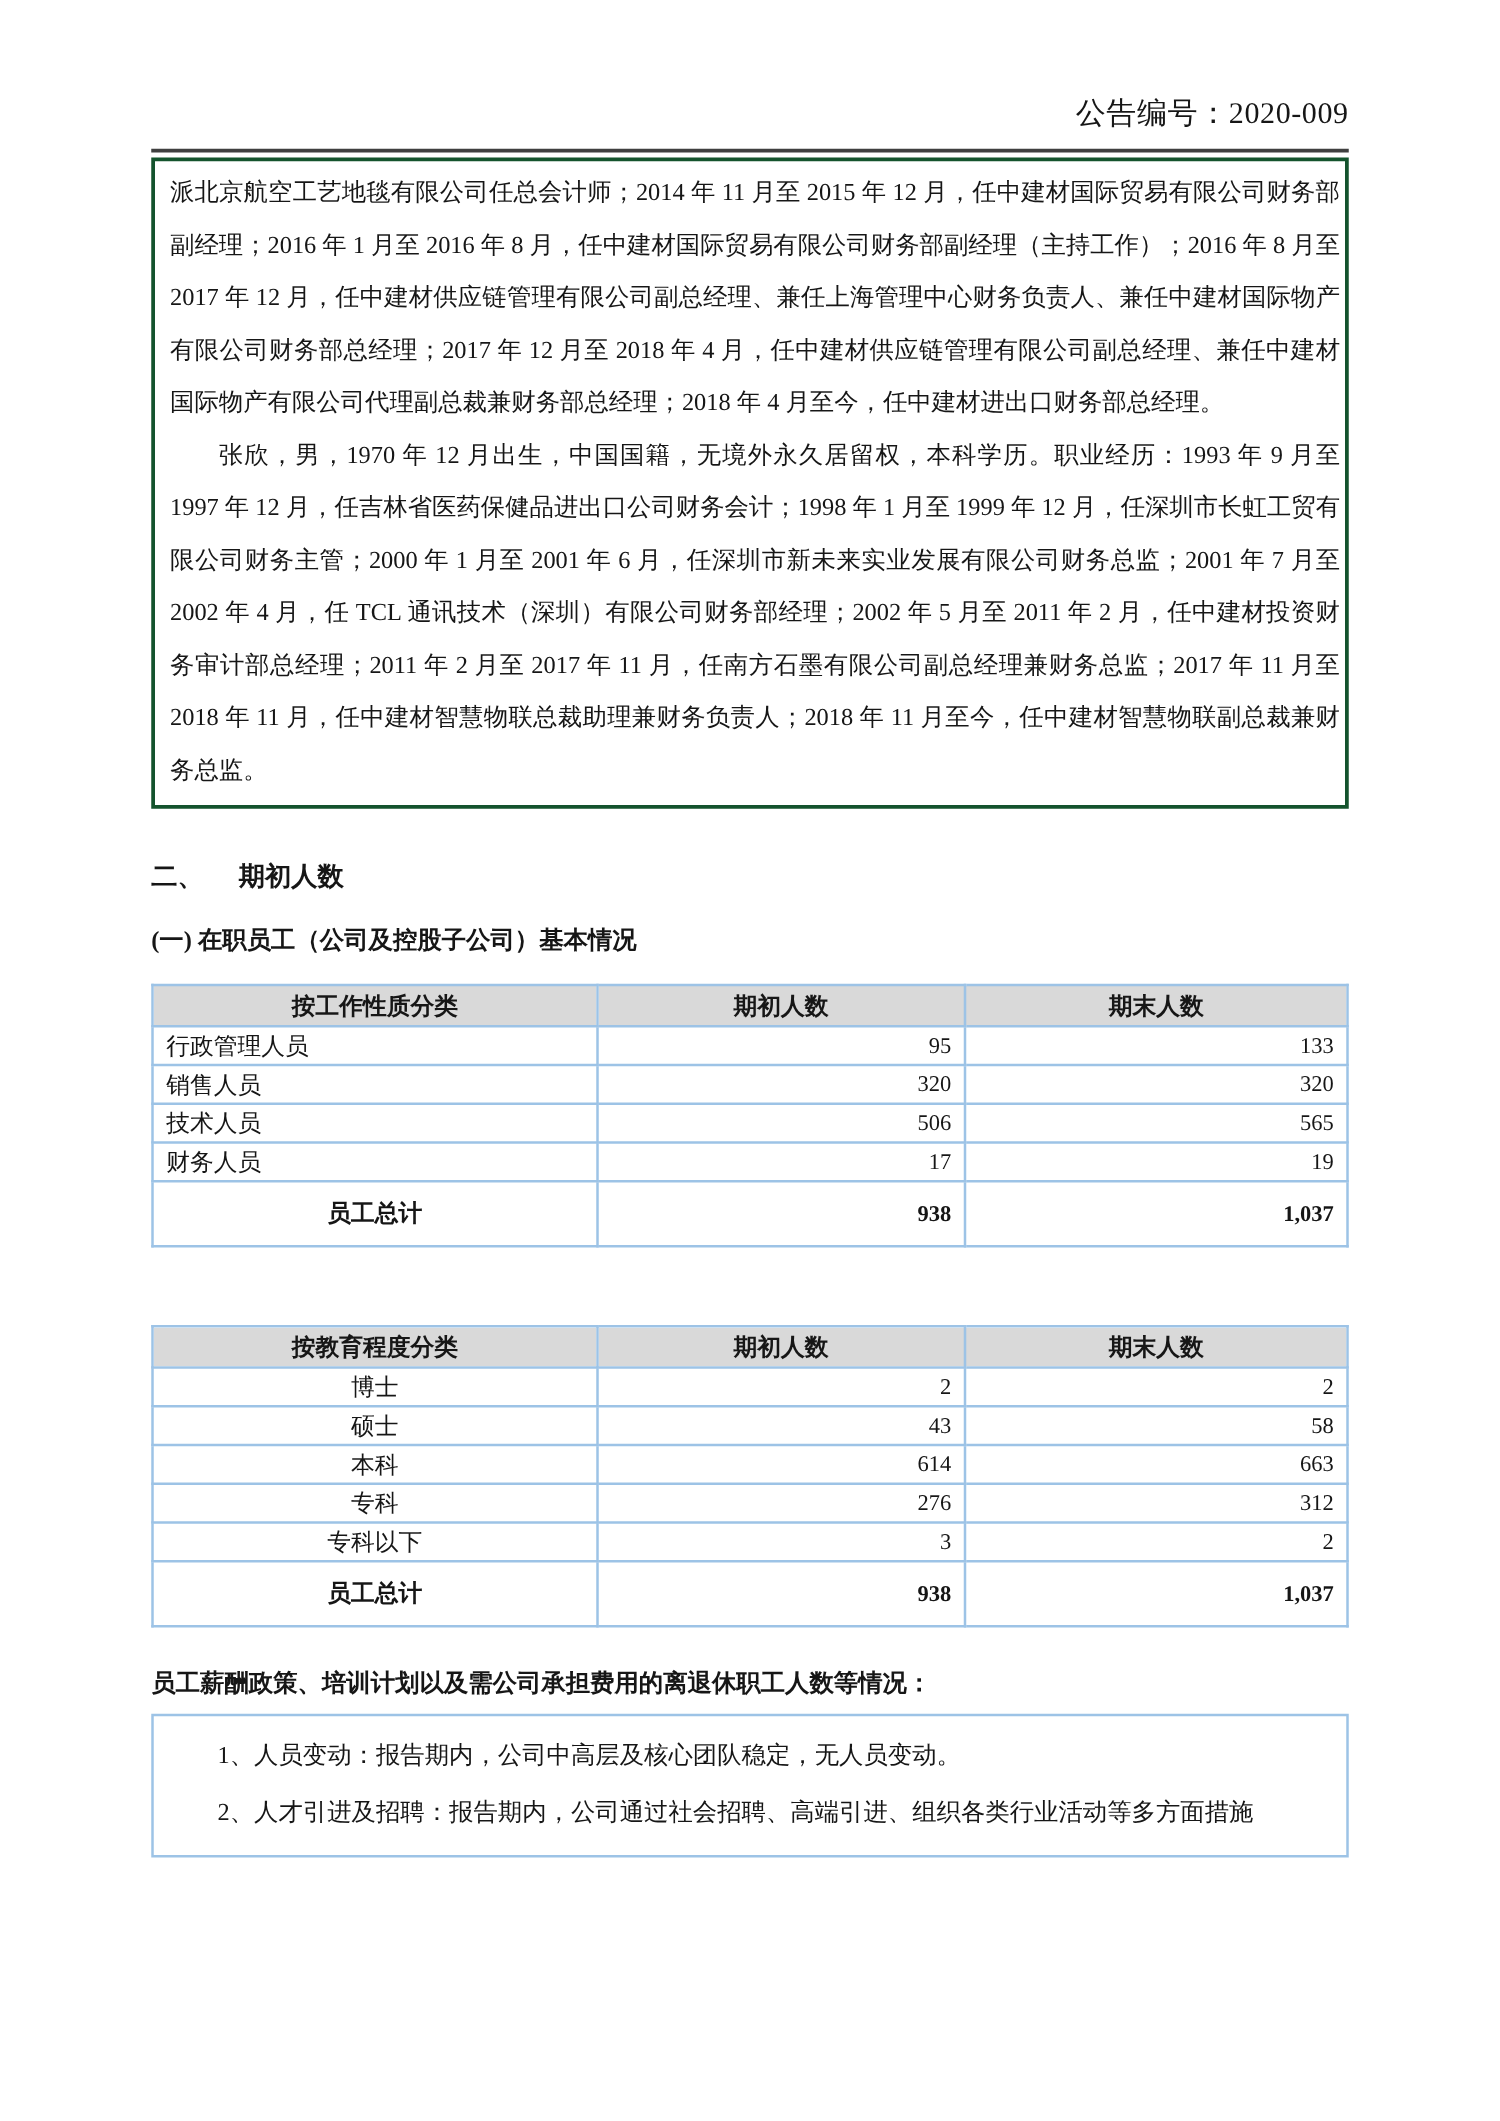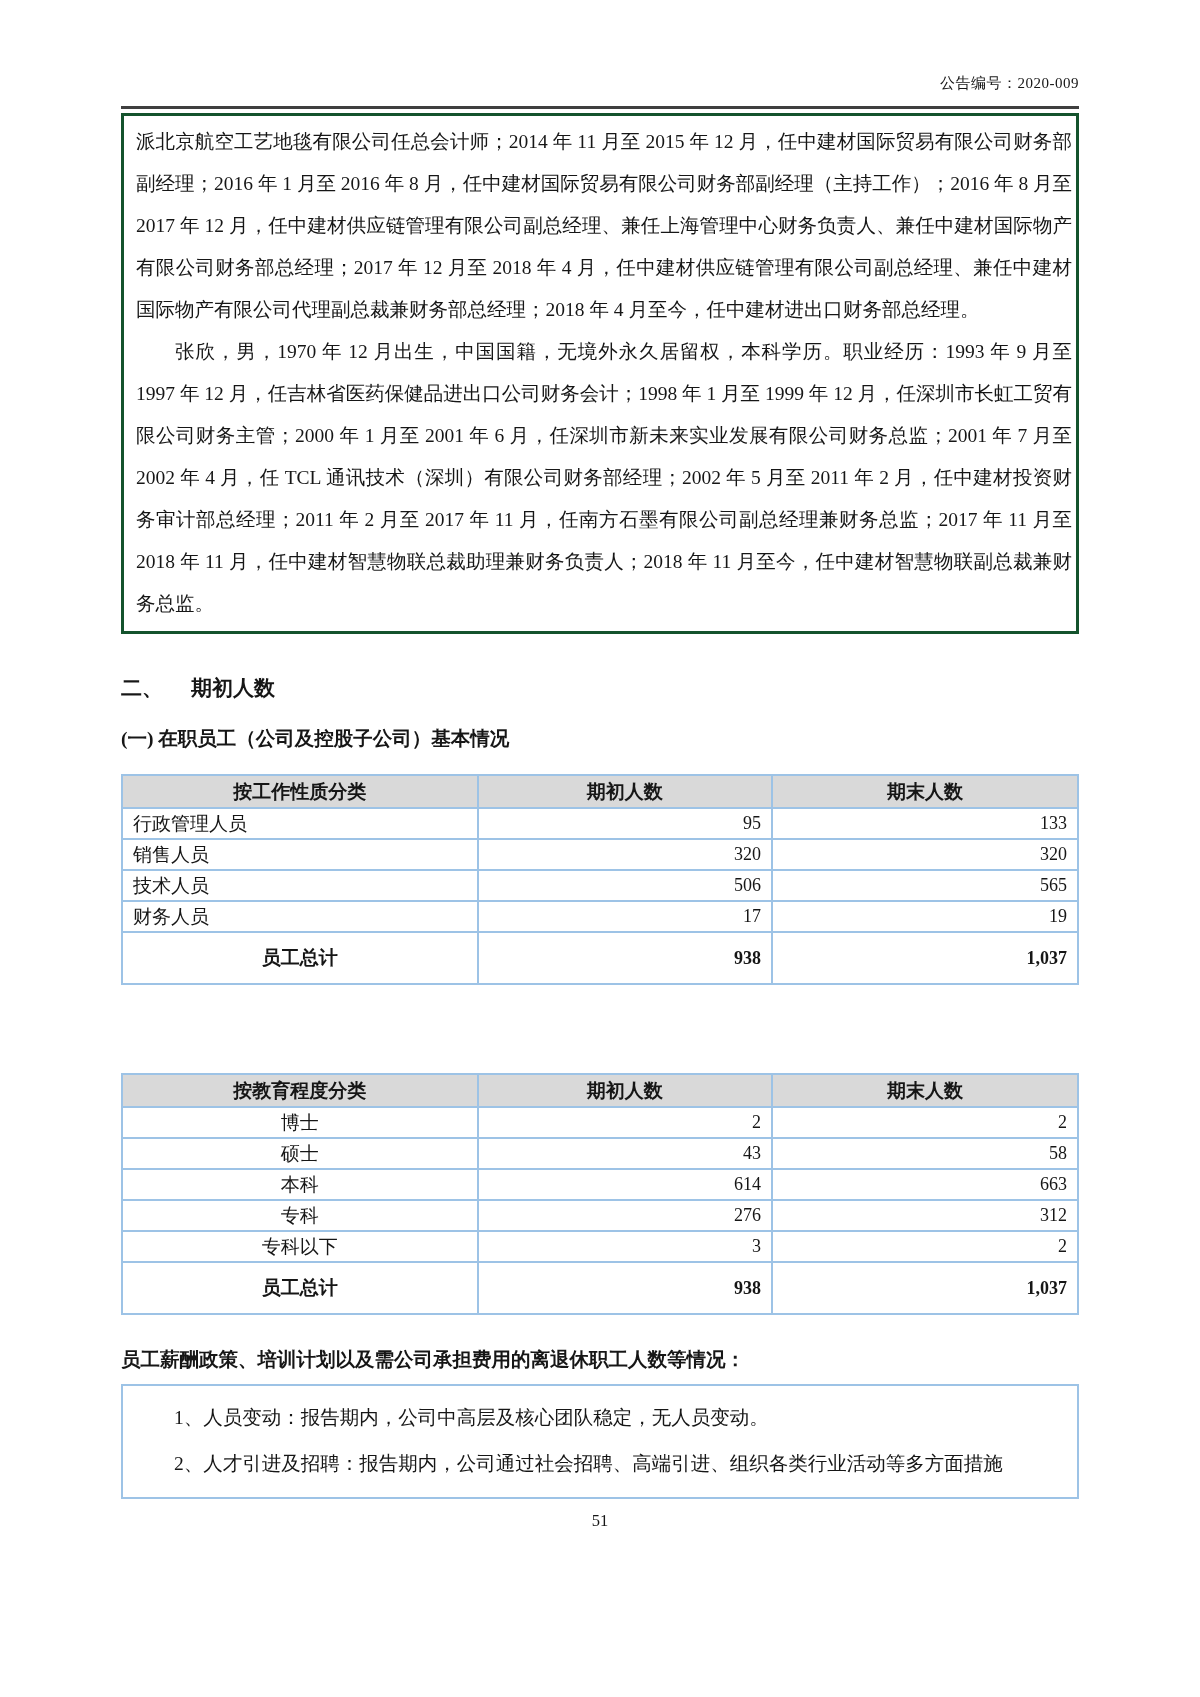--- a/index.html
+++ b/index.html
@@ -6,21 +6,21 @@
   body{
     width:1200px;height:1697px;position:relative;
     font-family:"Liberation Serif","DejaVu Serif",serif;
     color:#161616;
     -webkit-font-smoothing:antialiased;
   }
   .page{width:1200px;height:1697px;overflow:hidden;position:relative;}
   .content{width:958px;margin:0 auto;position:relative;}
 
   
-  .doc-header{padding-top:74px;text-align:right;font-size:15px;letter-spacing:.5px;}
+  .doc-header{padding-top:74px;text-align:right;font-size:24px;letter-spacing:.5px;}
   .header-rule{height:3px;background:#3f3f3f;margin-top:13px;}
 
   
   .bio-box{
     margin-top:4px;
     border:3px solid #14532d;
     padding:5px 4px 6px 12px;
     box-sizing:border-box;
   }
   .bio-box p{
@@ -37,21 +37,21 @@
   .section-heading .sec-no{width:70px;}
   .subsection-heading{margin-top:23px;font-size:19.5px;font-weight:bold;}
 
   
   table.emp{
     width:100%;
     border-collapse:collapse;
     table-layout:fixed;
   }
   table.emp.t1{margin-top:22px;border-radius:14px;}
-  table.emp.t2{margin-top:88px;}
+  table.emp.t2{margin-top:62px;}
   table.emp th,table.emp td{
     border:2px solid #9dc3e6;
     font-size:19px;
     padding:0 10px;
     height:31px;
     box-sizing:border-box;
     overflow:hidden;
   }
   table.emp th{
     background:#d9d9d9;
@@ -198,16 +198,15 @@
         </tbody>
     </table>
 
     <div class="notes-heading">员工薪酬政策、培训计划以及需公司承担费用的离退休职工人数等情况：</div>
 
     <div class="notes-box">
       <p>1、人员变动：报告期内，公司中高层及核心团队稳定，无人员变动。</p>
       <p>2、人才引进及招聘：报告期内，公司通过社会招聘、高端引进、组织各类行业活动等多方面措施</p>
     </div>
 
-    <div class="page-number">51</div>
 
   </div>
 </div>
 
 </body></html>

